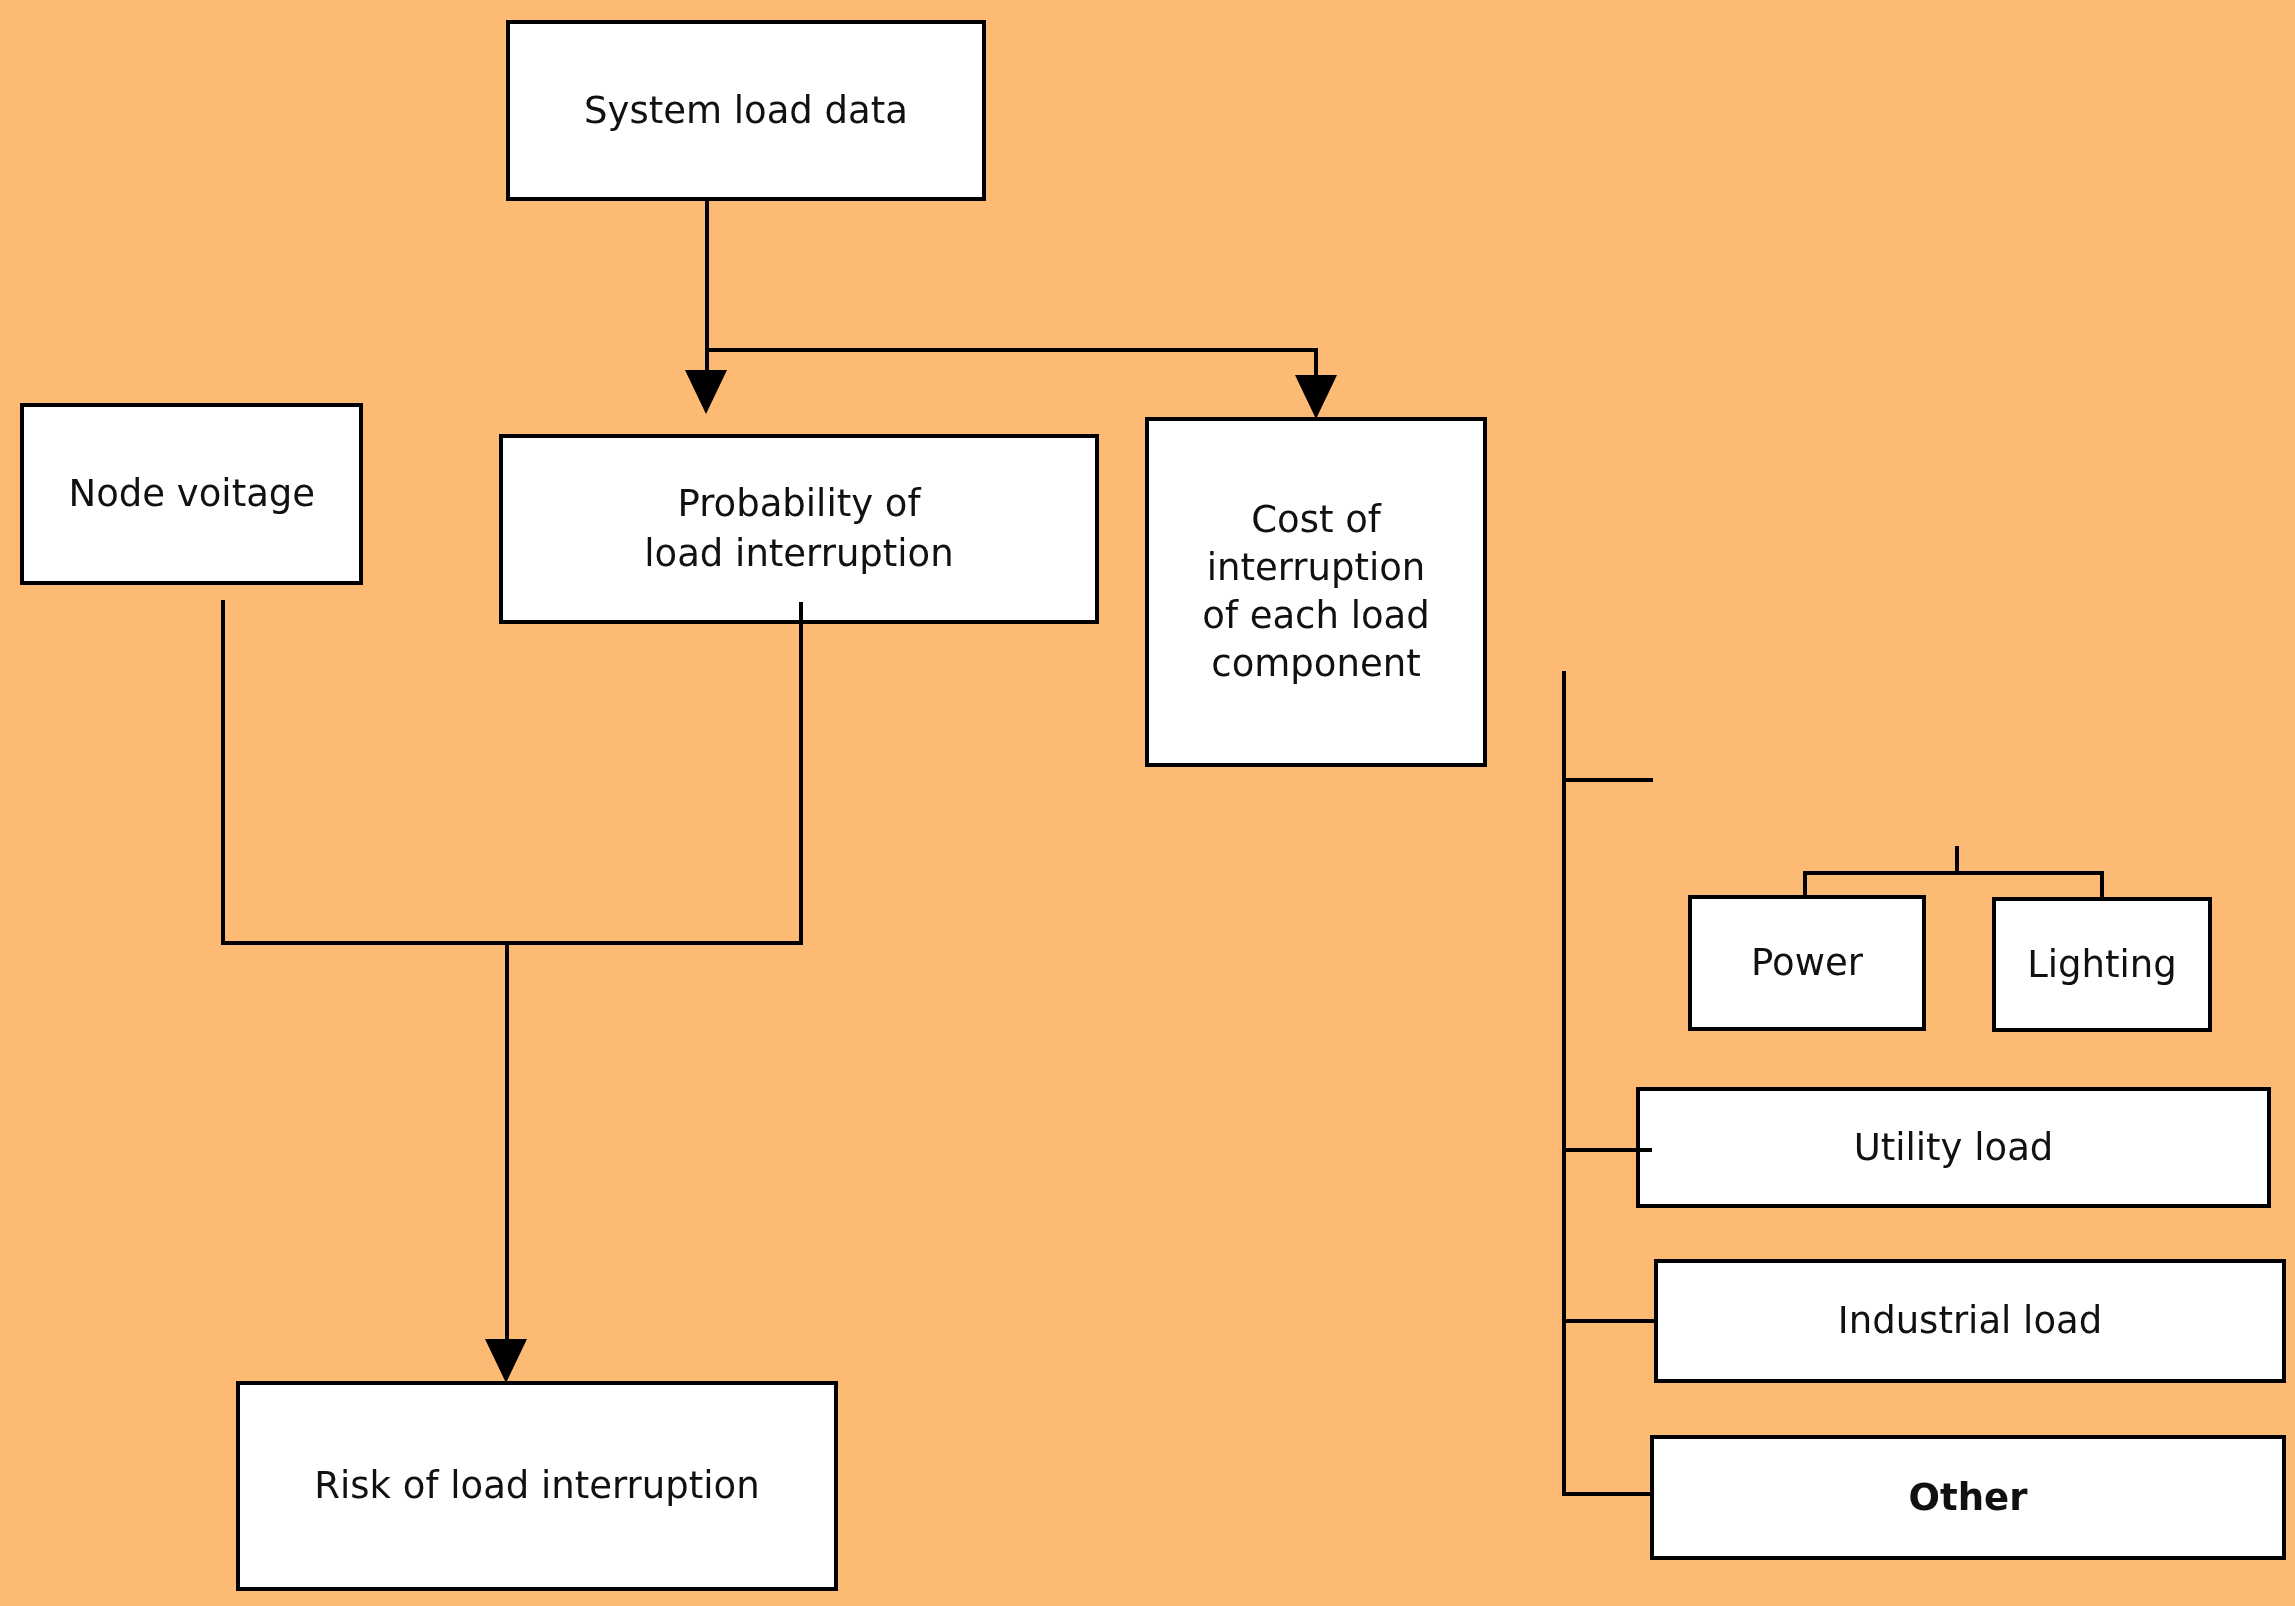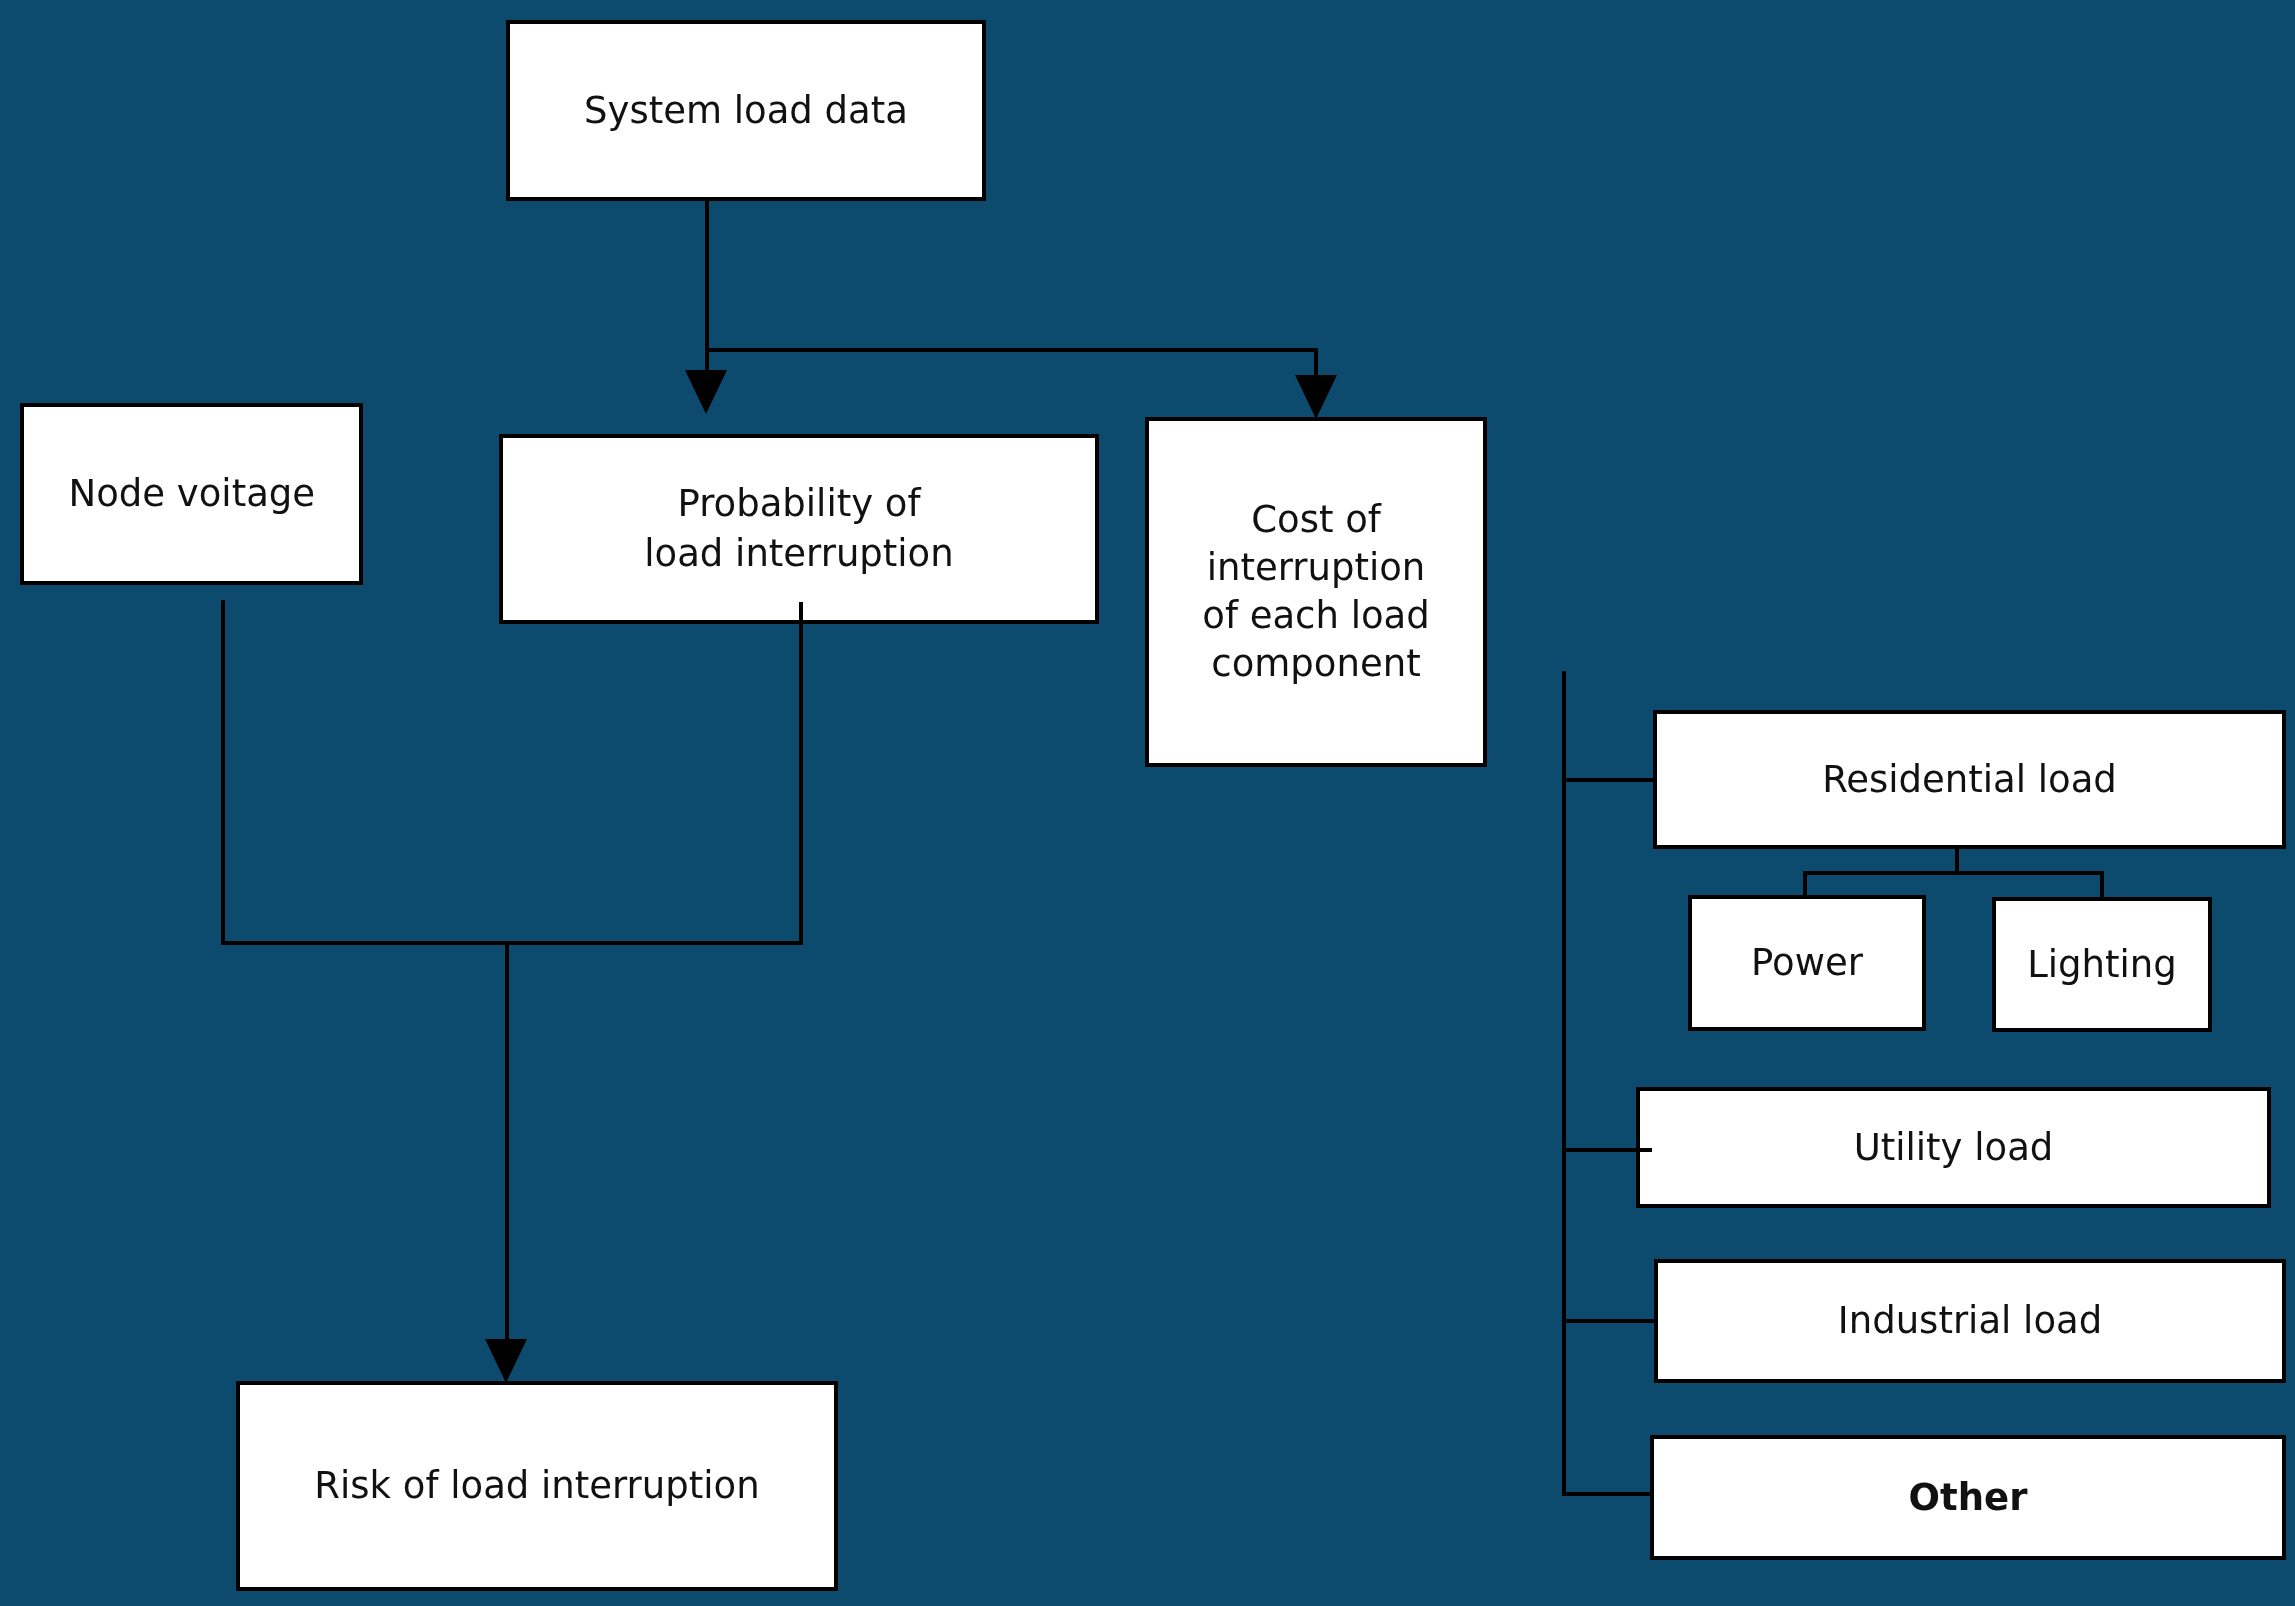--- a/index.html
+++ b/index.html
@@ -1,20 +1,20 @@
 <!DOCTYPE html>
 <html style="font-size:13px"><head>
 <meta charset="utf-8">
 <style>
   html, body { margin: 0; padding: 0; background: #ffffff; }
   .canvas {
     position: relative;
     width: 2295px;
     height: 1606px;
-    background: #0c4a6e;
+    background: #fdba74;
     font-family: "DejaVu Sans", "Liberation Sans", sans-serif;
     color: #111111;
     overflow: hidden;
   }
   .box {
     position: absolute;
     box-sizing: border-box;
     border: 4.9px solid #000000;
     background: #ffffff;
     display: flex;
@@ -62,23 +62,20 @@
 interruption
 of each load
 component</span>
   </div>
 
   <div class="box" style="left:236px; top:1381px; width:602px; height:210px;">
     <span class="lbl">Risk of load interruption</span>
   </div>
 
 
-  <div class="box" style="left:1653px; top:710px; width:633px; height:139px;">
-    <span class="lbl">Residential load</span>
-  </div>
 
   <div class="box" style="left:1688px; top:895px; width:238px; height:136px;">
     <span class="lbl">Power</span>
   </div>
 
   <div class="box" style="left:1992px; top:897px; width:220px; height:135px;">
     <span class="lbl">Lighting</span>
   </div>
 
   <div class="box" style="left:1604px; top:1087px; width:635px; height:121px;margin-left:32px;">

